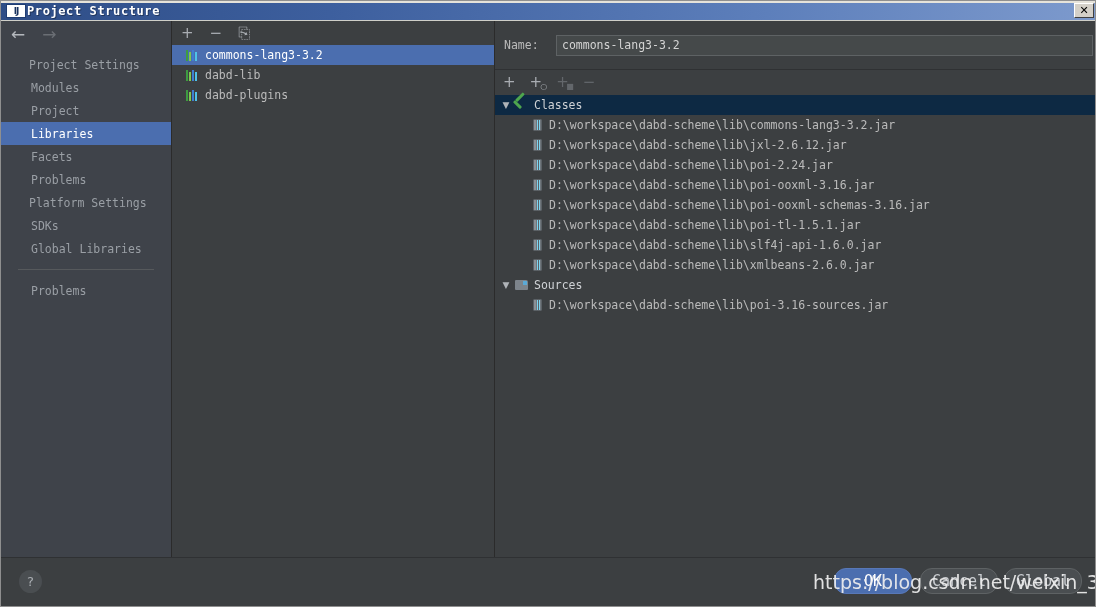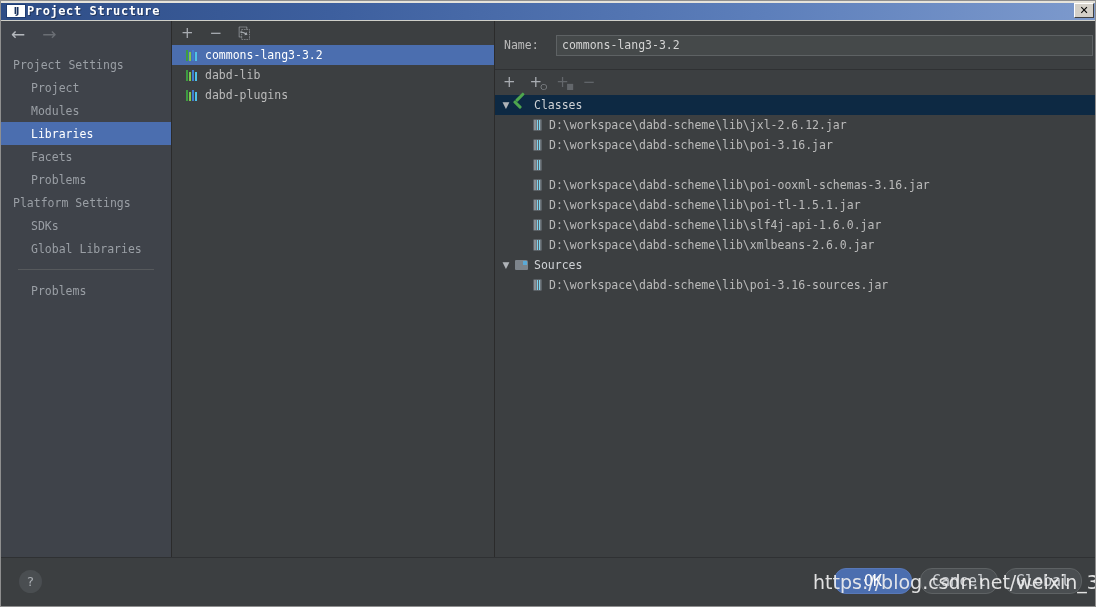--- a/index.html
+++ b/index.html
@@ -42,21 +42,21 @@
   
   .sidebar{width:171px;background:#3f434a;flex:0 0 171px;position:relative;
            border-right:1px solid #2b2b2b;box-sizing:border-box;}
   .navbar{height:26px;display:flex;align-items:center;padding-left:10px;gap:17px;}
   .nav-arrow{font-size:17px;line-height:1;color:#b4b8bd;
              font-family:"DejaVu Sans","Liberation Sans",sans-serif;cursor:pointer;}
   .nav-arrow.dim{color:#6a6e74;}
   .side-list{margin-top:6px;}
   .side-item{height:23px;display:flex;align-items:center;
              font-size:11.5px;color:#9a9fa5;white-space:nowrap;cursor:pointer;}
-  .side-item.group{padding-left:12px;color:#9a9fa5;}
+  .side-item.group{padding-left:28px;color:#9a9fa5;}
   .side-item.child{padding-left:30px;}
   .side-item.sel{background:#4b6eaf;color:#ffffff;text-align:right;}
   .side-sep{height:1px;background:#56595c;margin:9px 17px 9px 17px;}
 
   
   .midpanel{width:323px;flex:0 0 323px;background:#3c3f41;position:relative;
             border-right:1px solid #2b2b2b;box-sizing:border-box;}
   .mid-toolbar{height:24px;display:flex;align-items:center;padding-left:9px;gap:16px;}
   .tb-ico{color:#a9adb2;font-size:15px;line-height:1;
           font-family:"DejaVu Sans","Liberation Sans",sans-serif;cursor:pointer;
@@ -144,22 +144,22 @@
 
   <div class="body-area">
 
     <div class="sidebar">
       <div class="navbar">
         <span class="nav-arrow">←</span>
         <span class="nav-arrow dim">→</span>
       </div>
       <div class="side-list" id="sidebar-list">
           <div class="side-item group">Project Settings</div>
+          <div class="side-item child">Modules</div>
           <div class="side-item child">Project</div>
-          <div class="side-item child">Modules</div>
           <div class="side-item child sel">Libraries</div>
           <div class="side-item child">Facets</div>
           <div class="side-item child">Problems</div>
           <div class="side-item group">Platform Settings</div>
           <div class="side-item child">SDKs</div>
           <div class="side-item child">Global Libraries</div>
           <div class="side-sep"></div>
           <div class="side-item child">Problems</div>
         </div>
     </div>
@@ -215,28 +215,33 @@
       <div class="tree" id="roots-tree">
           <div class="tree-row grouprow selrow">
             <span class="twisty">▼</span>
             <span class="g-icon">
               <span class="chev-ico"></span>
             </span>
             <span>Classes</span>
           </div>
           <div class="tree-row jar-row">
             <span class="jar-ico"></span>
+            <span>D:\workspace\dabd-scheme\lib\commons-lang3-3.2.jar</span>
+          </div>
+          <div class="tree-row jar-row">
+            <span class="jar-ico"></span>
             <span>D:\workspace\dabd-scheme\lib\jxl-2.6.12.jar</span>
           </div>
           <div class="tree-row jar-row">
             <span class="jar-ico"></span>
-            <span>D:\workspace\dabd-scheme\lib\poi-3.16.jar</span>
-          </div>
-          <div class="tree-row jar-row">
-            <span class="jar-ico"></span>
+            <span>D:\workspace\dabd-scheme\lib\poi-2.24.jar</span>
+          </div>
+          <div class="tree-row jar-row">
+            <span class="jar-ico"></span>
+            <span>D:\workspace\dabd-scheme\lib\poi-ooxml-3.16.jar</span>
           </div>
           <div class="tree-row jar-row">
             <span class="jar-ico"></span>
             <span>D:\workspace\dabd-scheme\lib\poi-ooxml-schemas-3.16.jar</span>
           </div>
           <div class="tree-row jar-row">
             <span class="jar-ico"></span>
             <span>D:\workspace\dabd-scheme\lib\poi-tl-1.5.1.jar</span>
           </div>
           <div class="tree-row jar-row">

